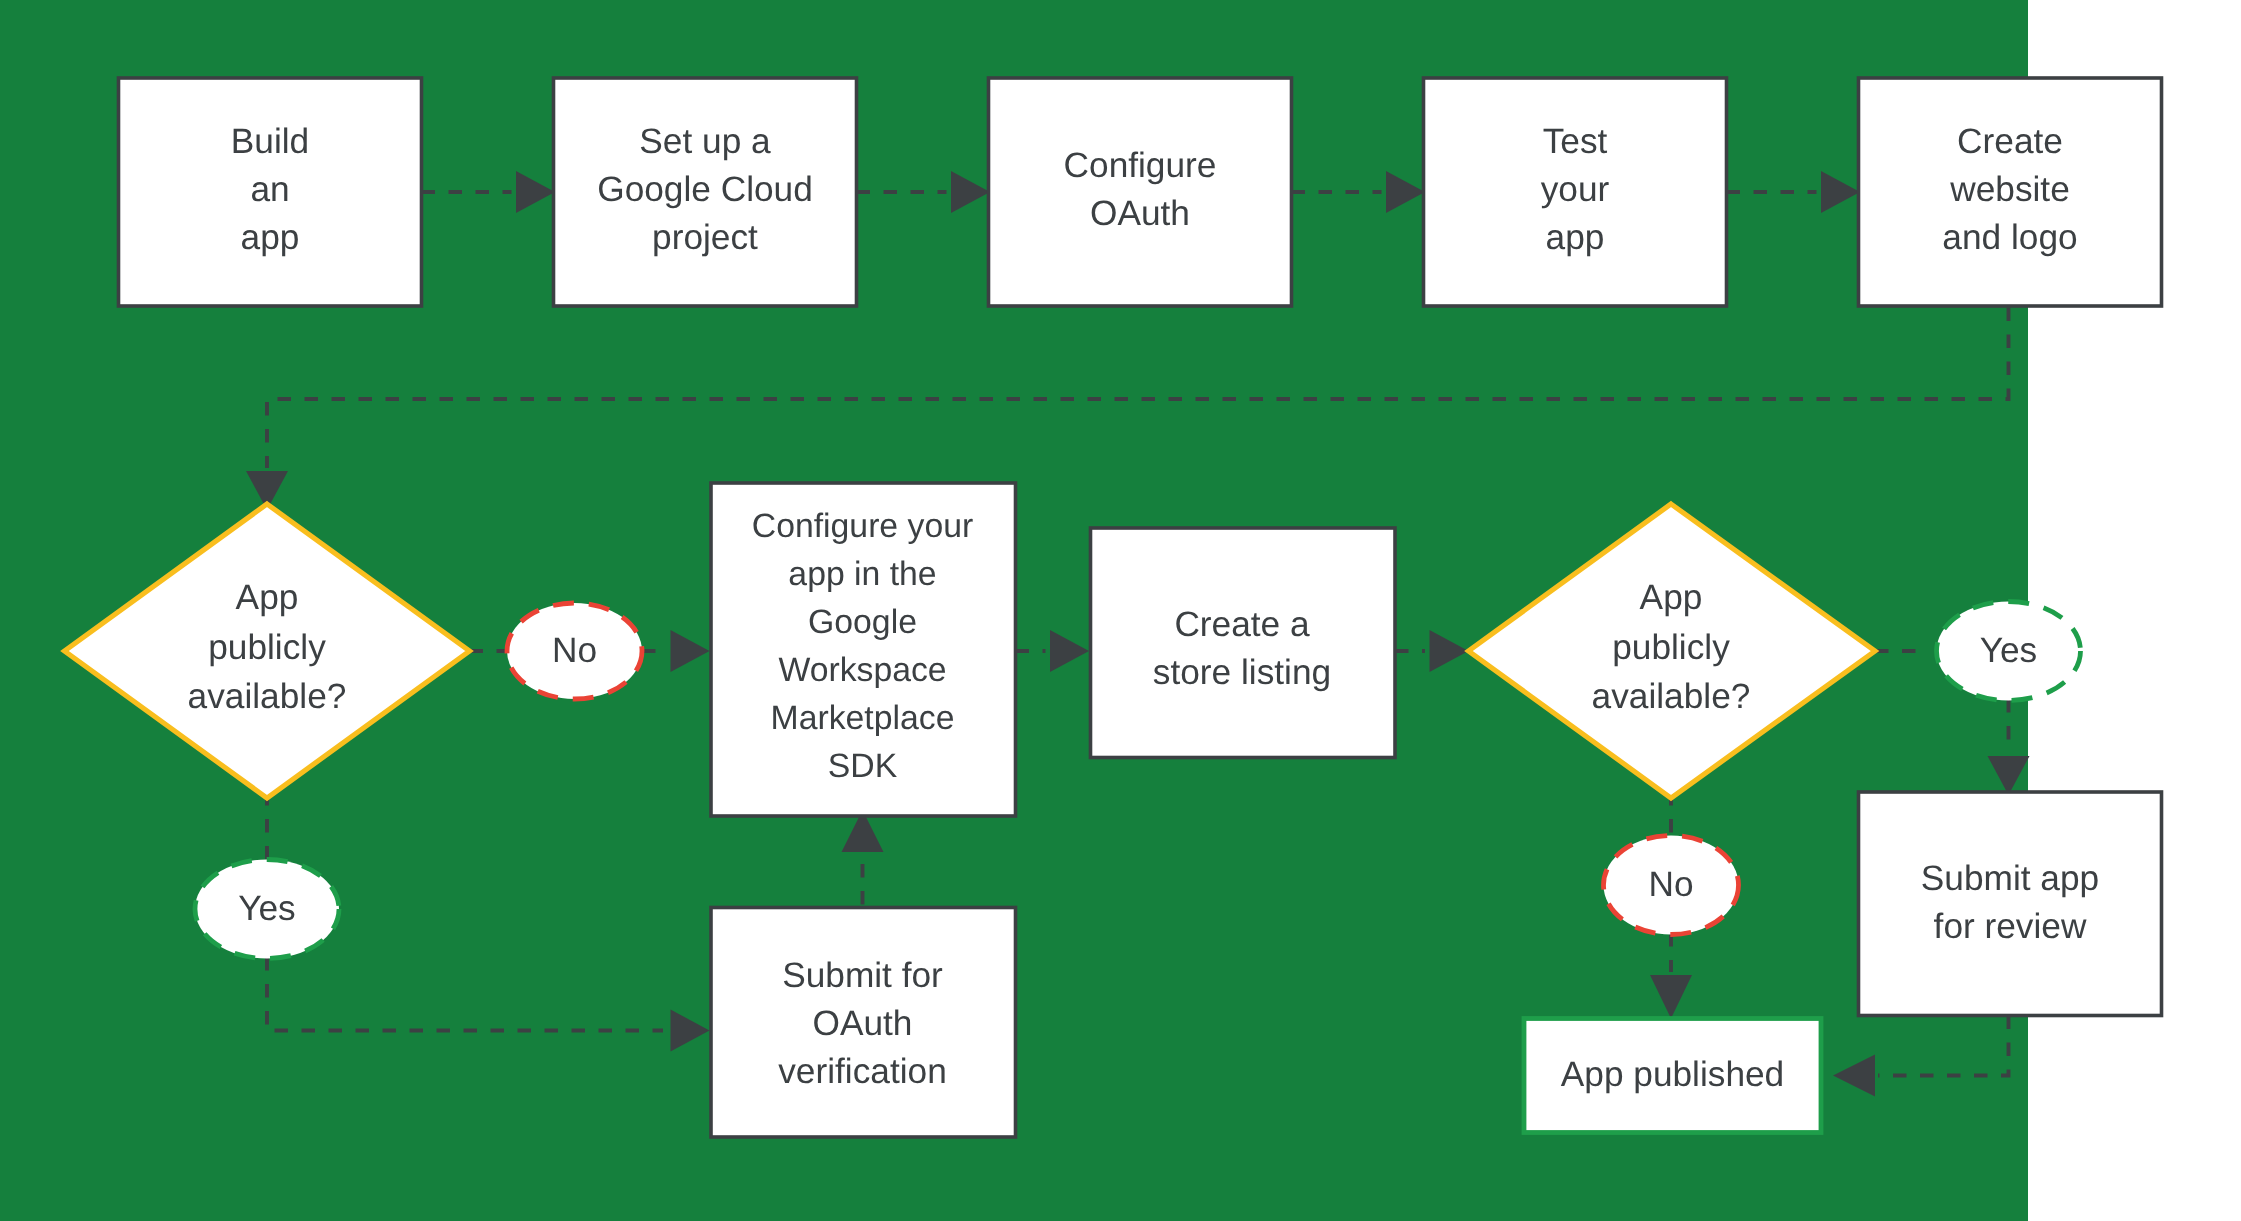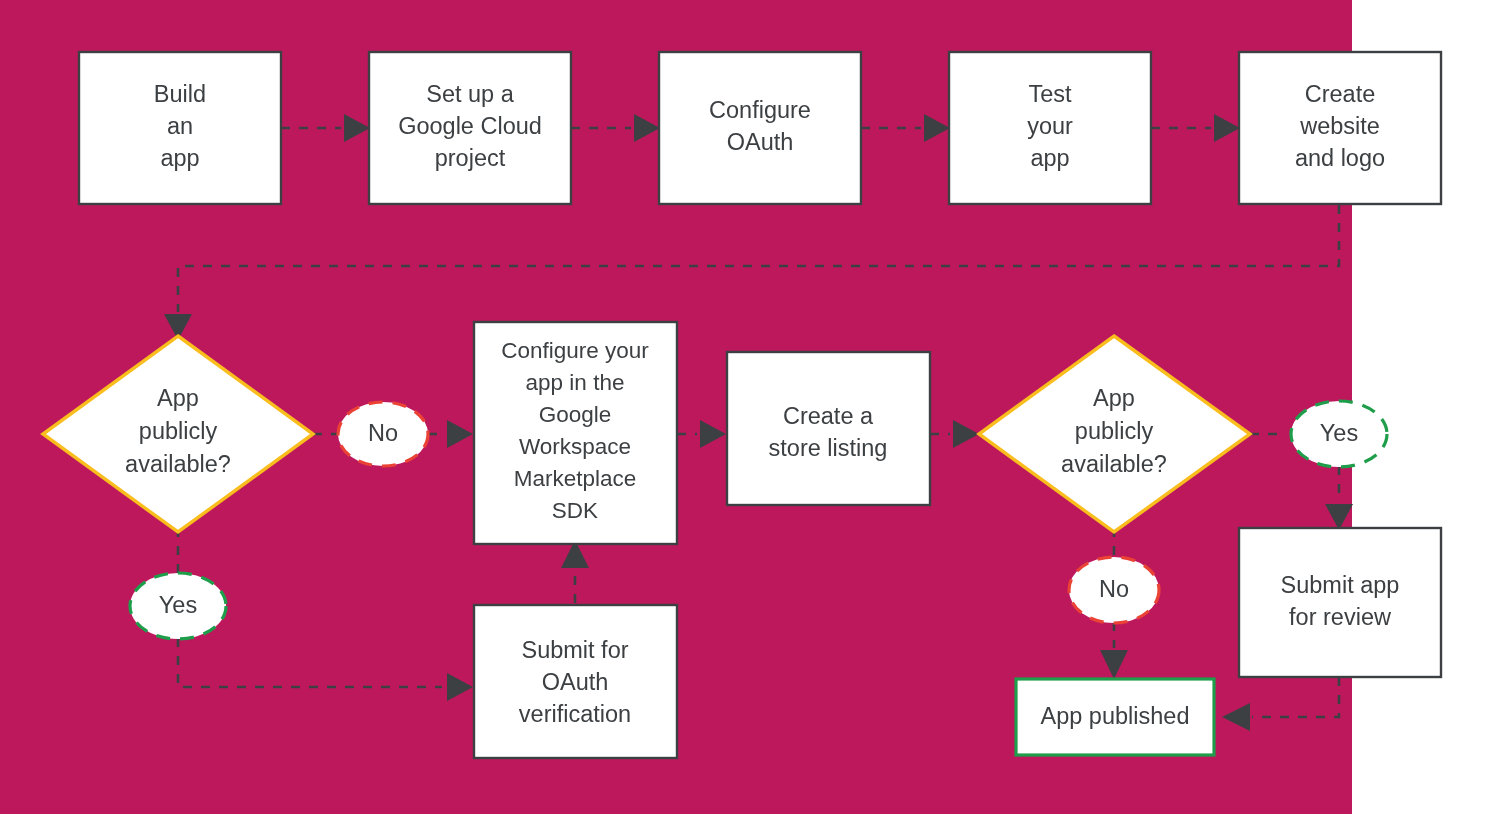--- a/index.html
+++ b/index.html
@@ -10,21 +10,21 @@
   body {
     width: 1494px;
     height: 814px;
     overflow: hidden;
     font-family: "Liberation Sans", sans-serif;
   }
   #flow-root {
     position: relative;
     width: 1352px;
     height: 814px;
-    background: #be185d;
+    background: #15803d;
   }
   svg#flow-svg {
     display: block;
     width: 1494px;
     height: 814px;
   }
   .node-rect {
     fill: #ffffff;
     stroke: #3C4043;
     stroke-width: 2.4;

